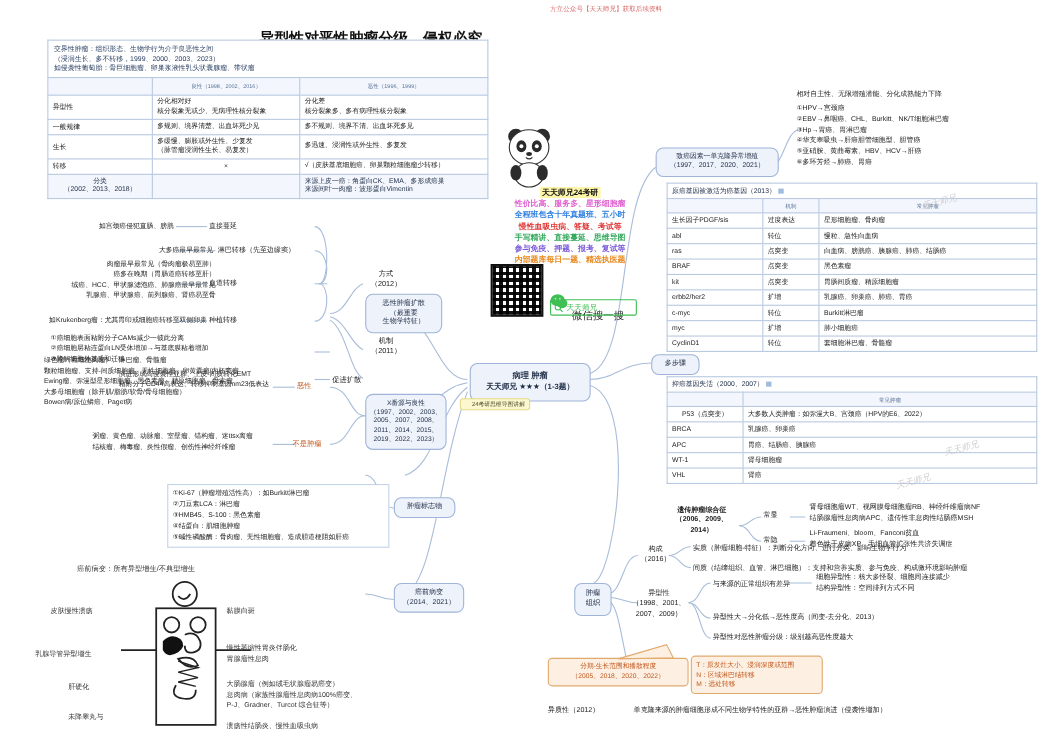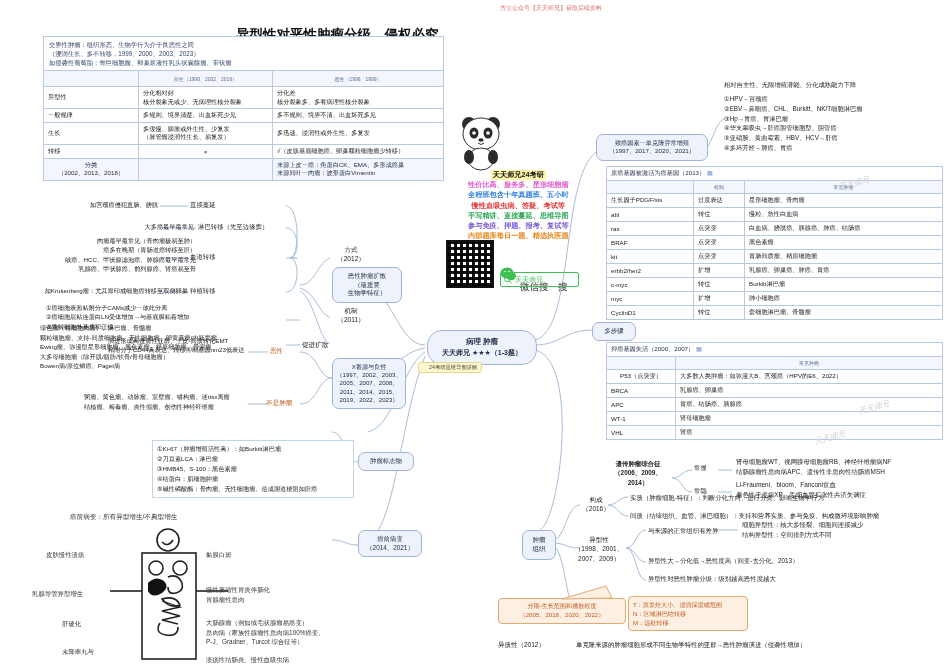--- a/index.html
+++ b/index.html
@@ -139,21 +139,21 @@
       <td class="txt cap" style="text-align:center;">分类
 （2002、2013、2018）</td>
       <td class="cap"></td>
       <td class="txt cap">来源上皮一癌：角蛋白CK、EMA、多形成癌巢
 来源间叶一肉瘤：波形蛋白Vimentin</td>
     </tr>
   </tbody>
     </table>
 </div>
 
-<div class="abs node" style="left:427px;top:330px;width:108px;padding:6px 0;font-size:7.5px;font-weight:bold;border-width:1.6px;border-radius:15px;">
+<div class="abs node" style="left:427px;top:330px;width:108px;padding:6px 0;font-size:7.5px;font-weight:bold;border-width:1.6px;">
   <div>病理 肿瘤</div>
   <div style="font-size:7px;margin-top:1px;">天天师兄 ★★★（1-3题）</div>
 </div>
 <div class="abs note" style="left:418px;top:362px;padding:1px 4px 1px 10px;font-size:5.3px;">24考研思维导图讲解</div>
 
 <svg class="abs" style="left:452px;top:112px;" width="58" height="60">
   <ellipse cx="17" cy="12" rx="7" ry="7" fill="#2b2b2b"></ellipse>
   <ellipse cx="41" cy="12" rx="7" ry="7" fill="#2b2b2b"></ellipse>
   <ellipse cx="29" cy="22" rx="18" ry="16" fill="#fff" stroke="#333" stroke-width="1"></ellipse>
   <ellipse cx="22" cy="21" rx="4.5" ry="5.5" fill="#2b2b2b"></ellipse>

